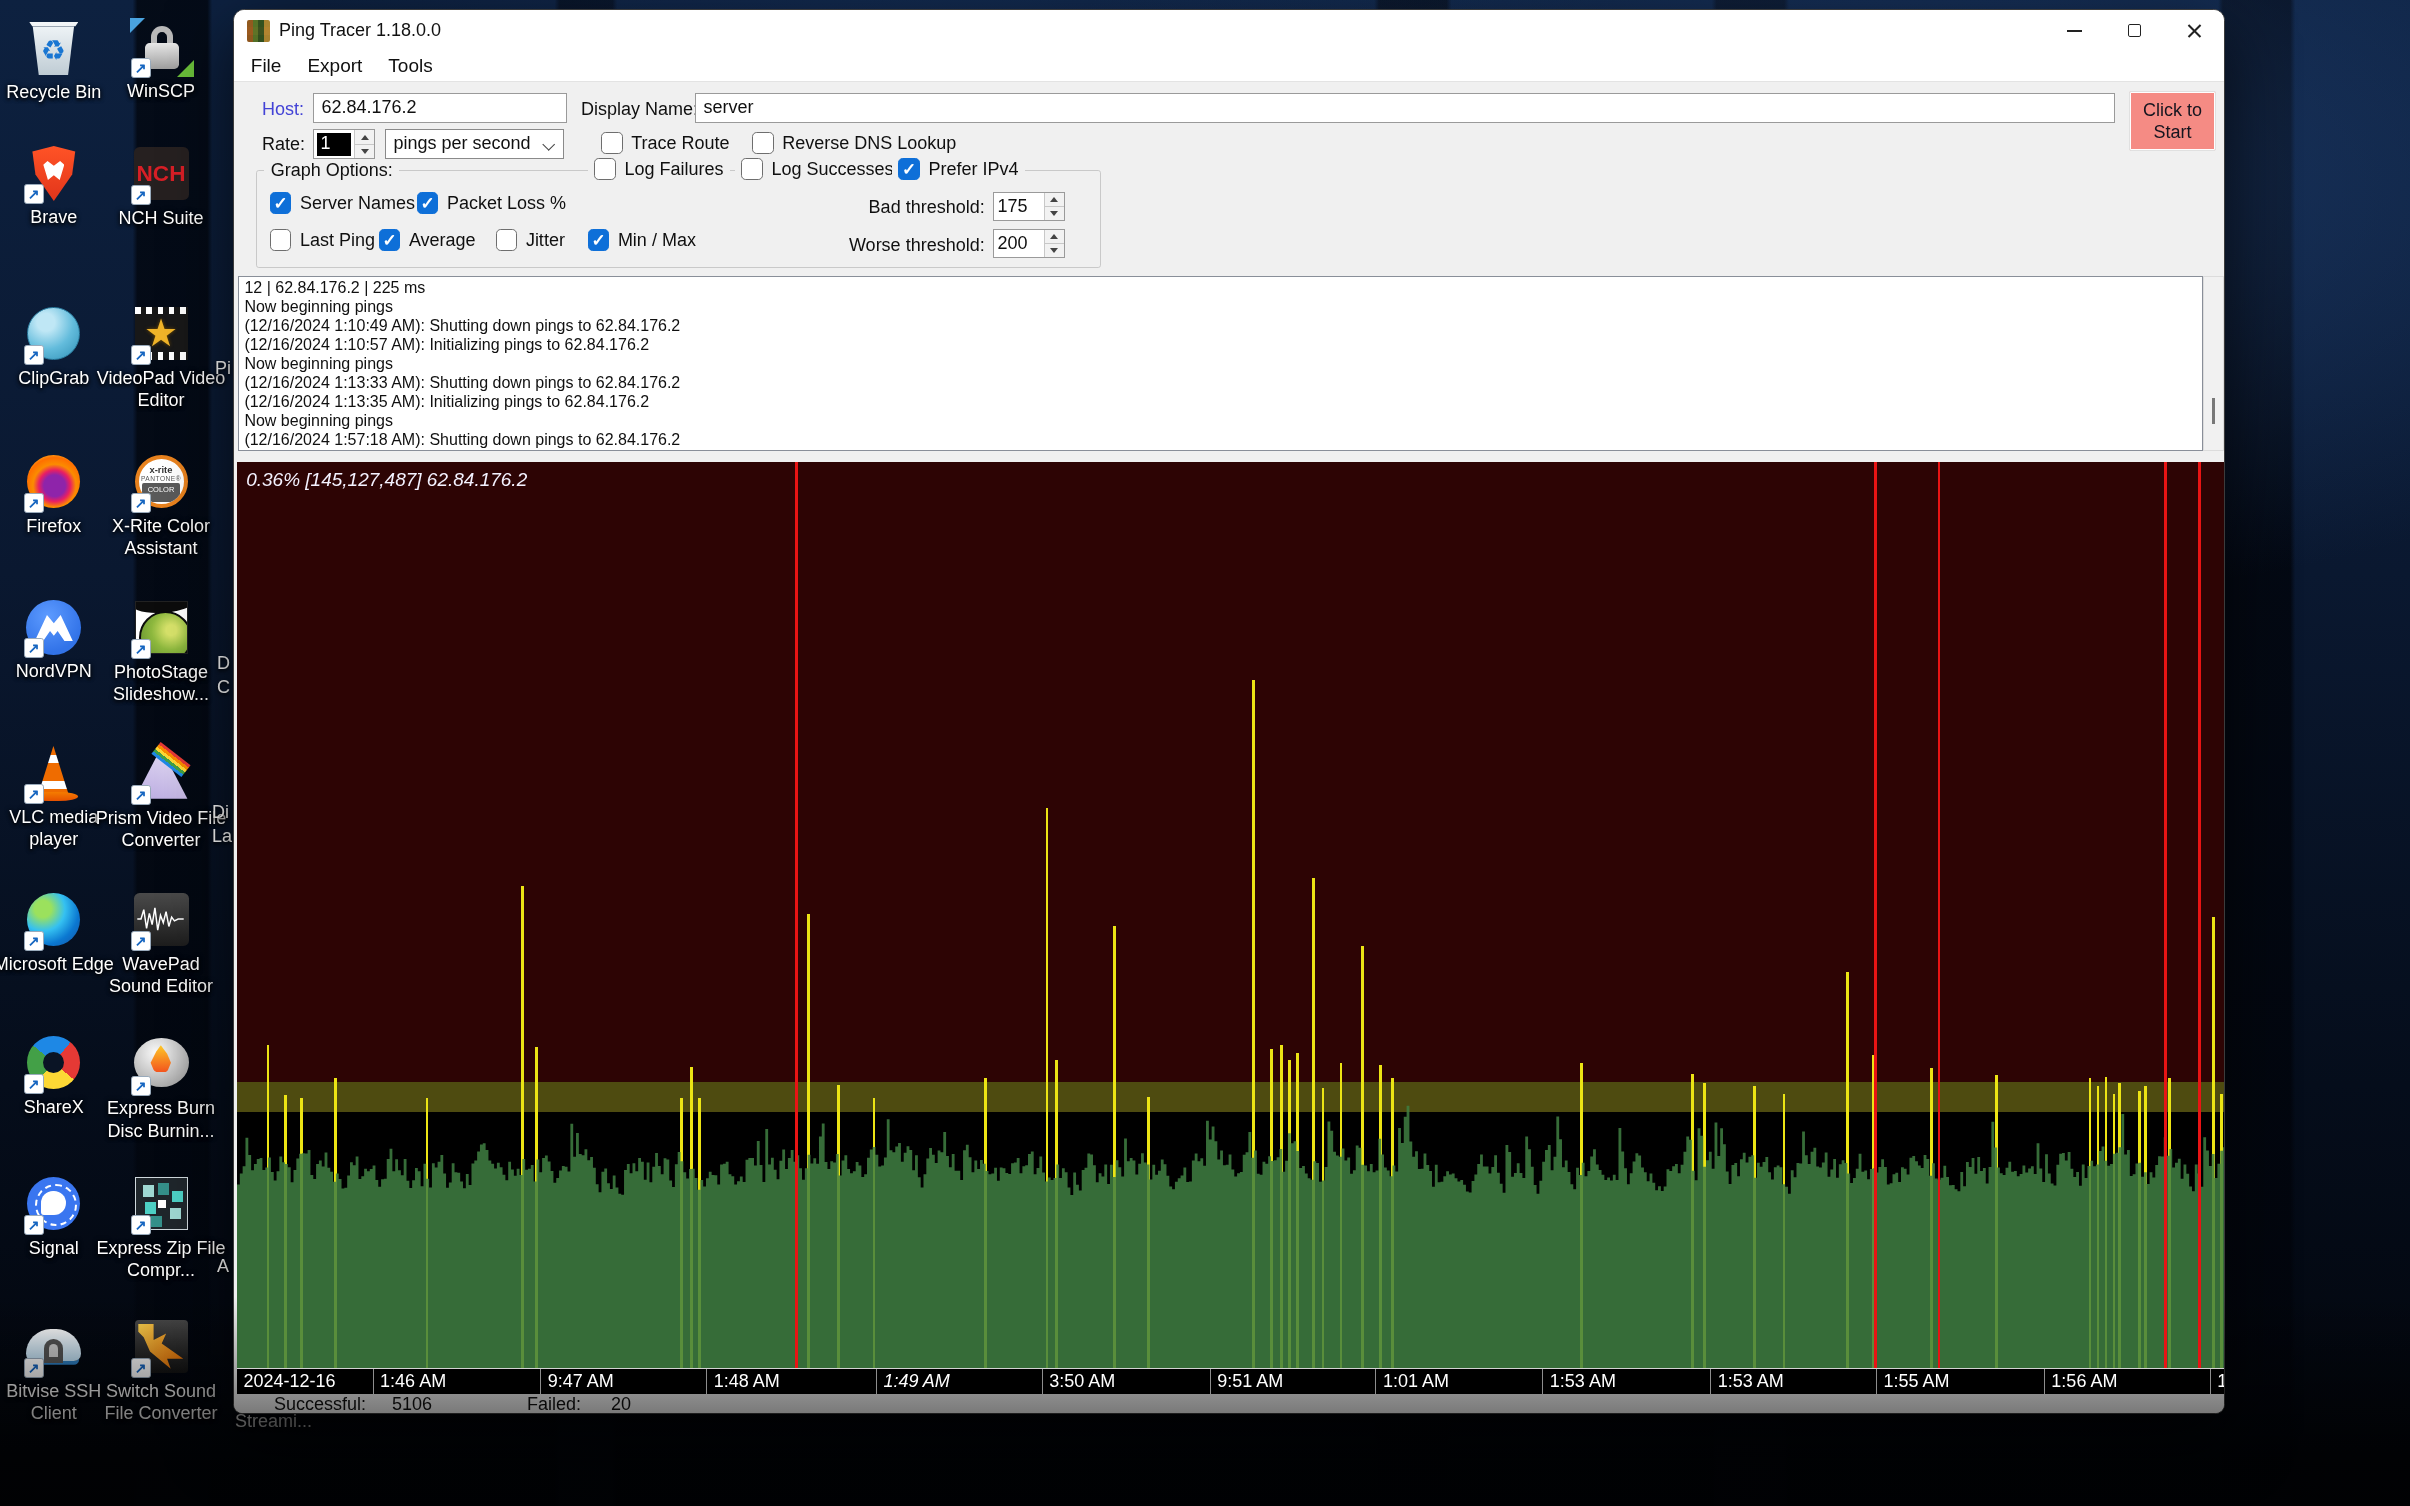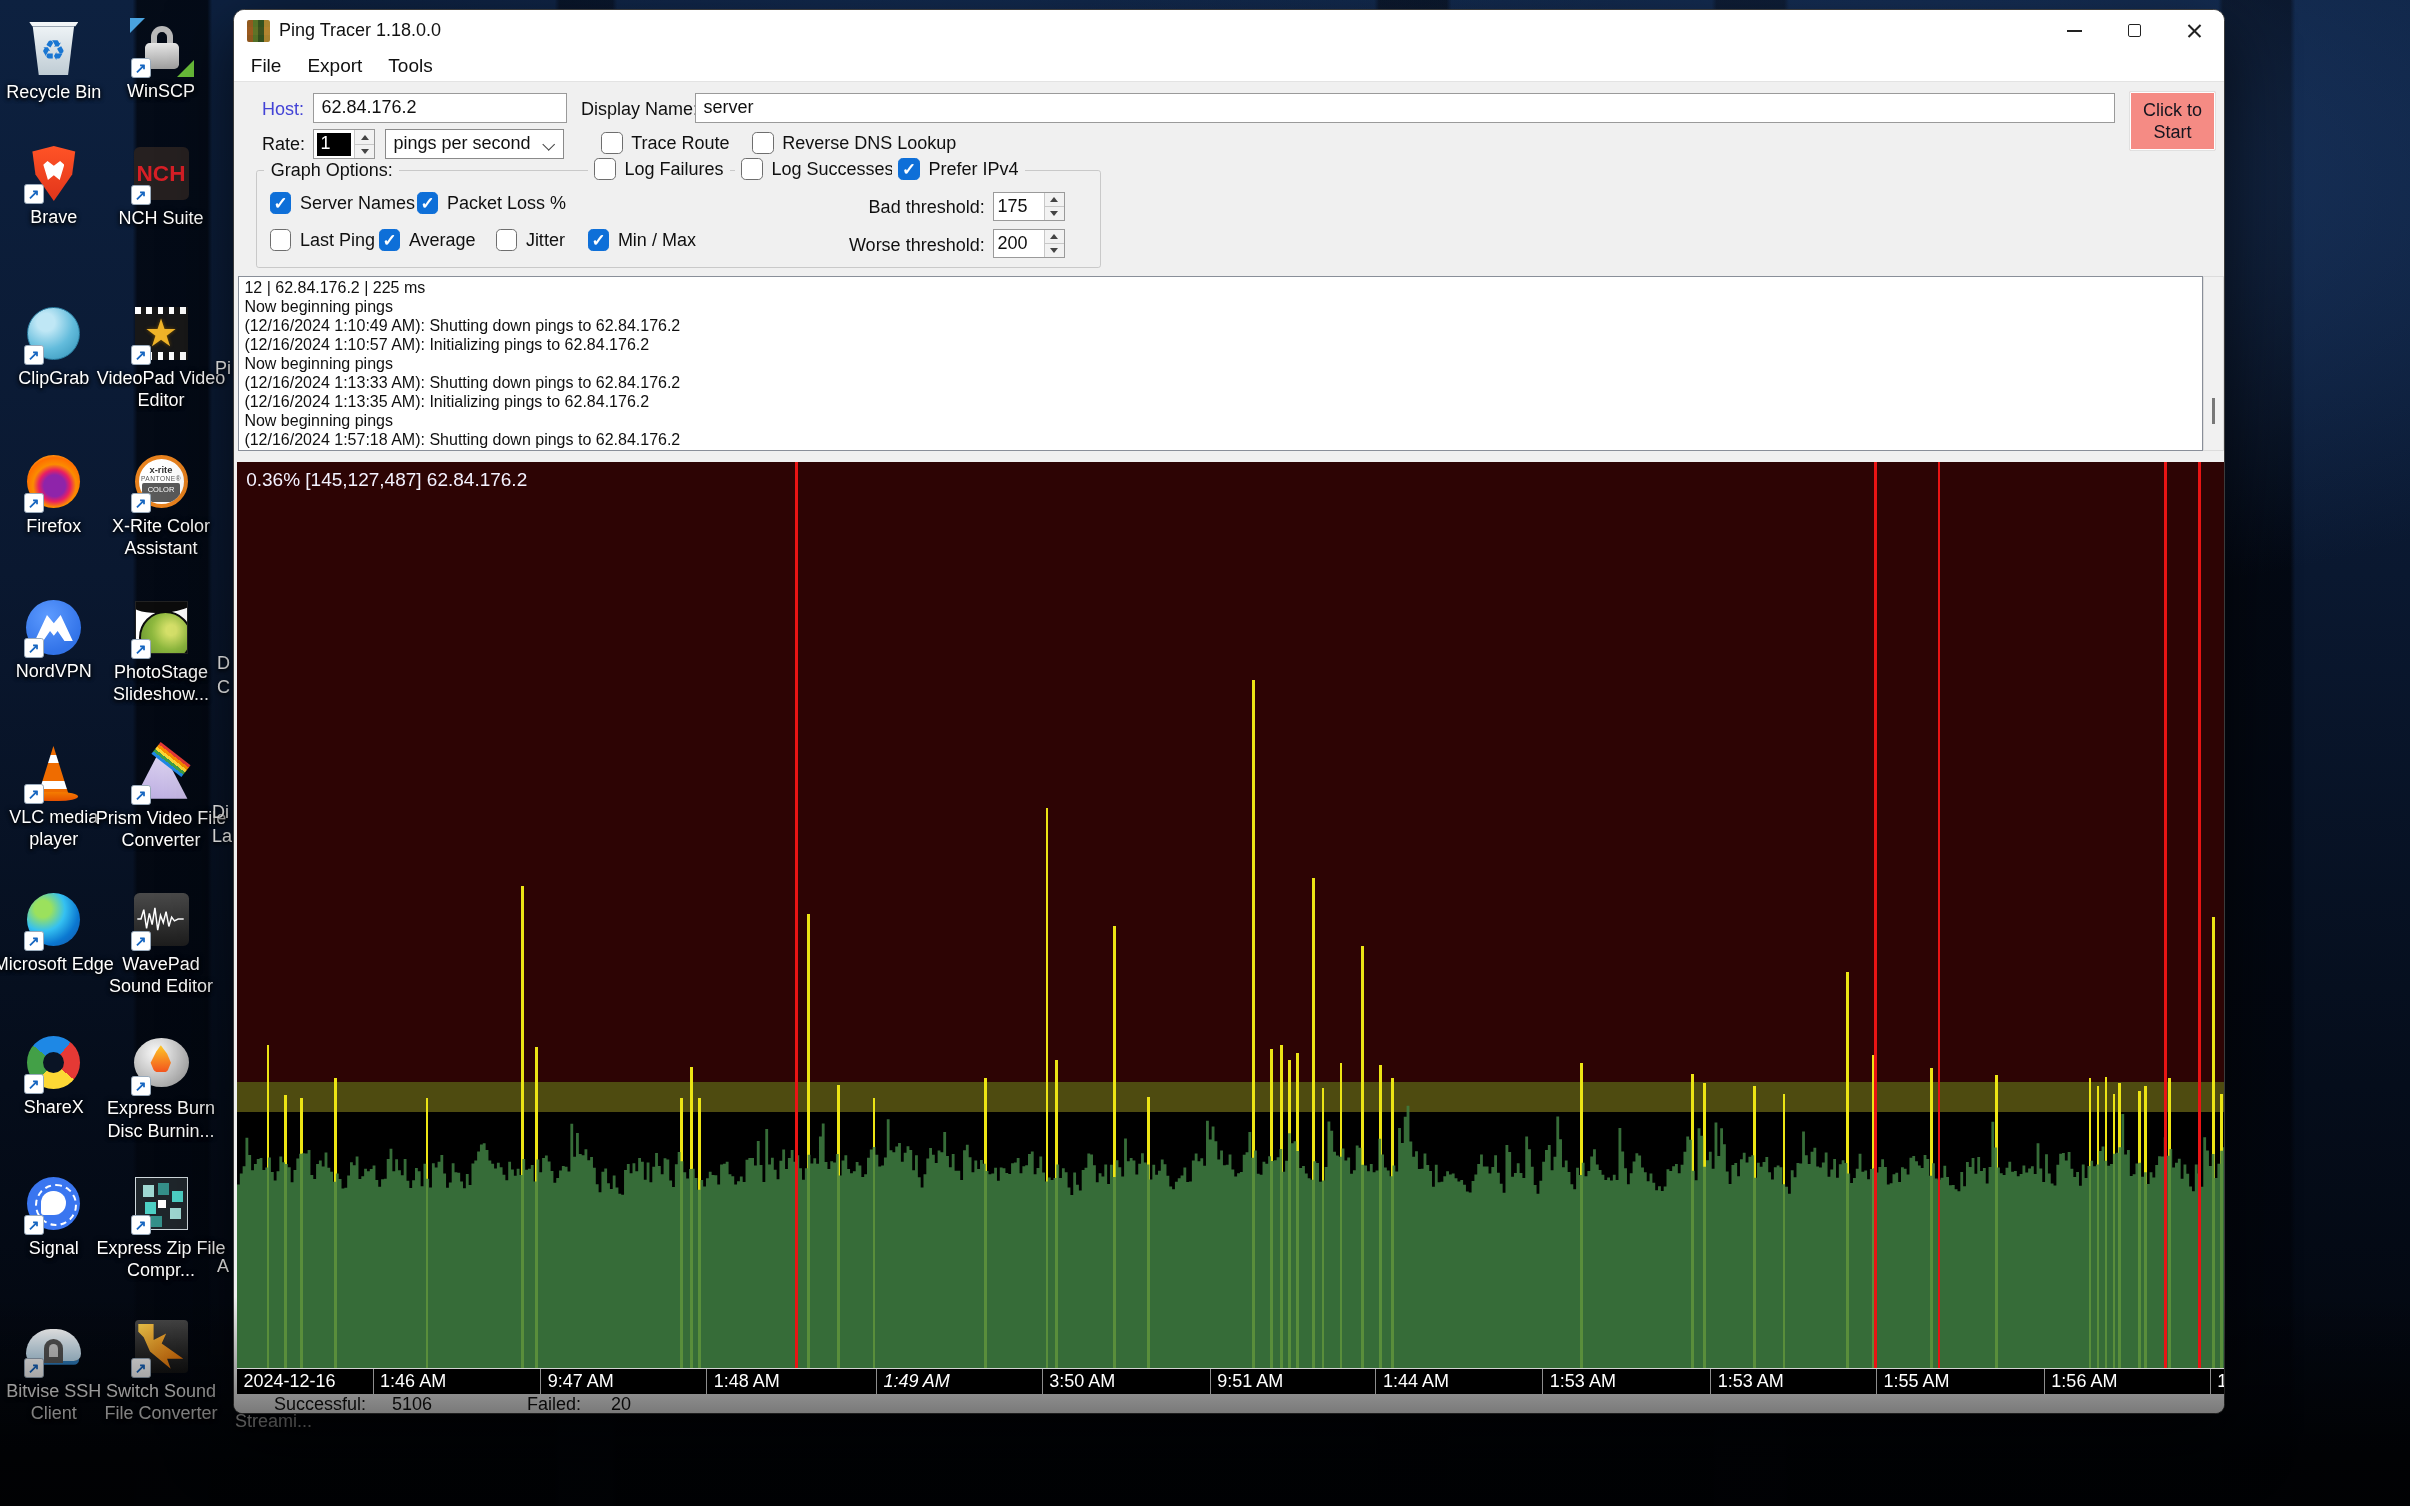--- a/index.html
+++ b/index.html
@@ -187,21 +187,21 @@
   .groupbox { position:absolute; left:21.7px; top:160px; width:845px; height:98px; border:0.9px solid #c9c9c9; border-radius:2.8px; }
   .gb-label { position:absolute; left:7.5px; top:-11.3px; background:#f0f0f0; padding:0 6.6px; font-size:18px; }
   .gb-cb { background:#f0f0f0; padding:0 6.6px; }
 
   .logpanel { position:absolute; left:3.8px; top:266px; width:1965px; height:175px; background:#fff;
        border:0.9px solid #898f99; font-size:16px; line-height:19px; padding:0.9px 5.6px; overflow:hidden; }
   .logscroll { position:absolute; left:1969px; top:266px; width:21px; height:175px; background:#f1f1f1; border:0.9px solid #dcdcdc; }
   .logthumb { position:absolute; left:7.5px; top:121px; width:3.8px; height:26px; background:#787878; }
 
   .graph { position:absolute; left:2.8px; top:452px; width:1987px; height:906px; overflow:hidden;
-       background:linear-gradient(180deg,#2d0404 0,#2d0404 68.4%,#4e4b10 68.4%,#4e4b10 71.7%,#000 71.7%,#000 100%); }
+       background:linear-gradient(180deg,#2d0404 0,#2d0404 68.4%,#4e4b10 68.4%,#4e4b10 71.7%,#000 71.7%,#000 100%);font-style:italic; }
   .graph-header { position:absolute; left:9.4px; top:6.6px; color:#f4f2ff; font-size:19px; z-index:6; }
   .yspike { position:absolute; bottom:0; width:2.8px; background:#ece414; z-index:1; }
   .noise-svg { position:absolute; inset:0; z-index:2; }
   .rline { position:absolute; top:0; bottom:0; width:2.8px; background:#e81414; z-index:3; }
 
   .timeaxis { position:absolute; left:2.8px; top:1358px; width:1987px; height:26px; background:#000;
        border-top:1.9px solid #d2d2d2; z-index:4; }
   .tick { position:absolute; top:0; bottom:0; color:#fff; font-size:18px; line-height:24.5px; padding-left:6.6px;
        border-left:1.9px solid #8d8d8d; white-space:nowrap; }
   .tick.first { border-left:none; }
@@ -590,21 +590,21 @@
     </div>
 
   <div class="timeaxis" id="time-axis">
       <div class="tick first" style="left: 0%;">2024-12-16</div>
       <div class="tick" style="left: 6.83%;">1:46 AM</div>
       <div class="tick" style="left: 15.27%;">9:47 AM</div>
       <div class="tick" style="left: 23.62%;">1:48 AM</div>
       <div class="tick" style="left: 32.16%; font-style: italic;">1:49 AM</div>
       <div class="tick" style="left: 40.51%;">3:50 AM</div>
       <div class="tick" style="left: 48.96%;">9:51 AM</div>
-      <div class="tick" style="left: 57.3%;">1:44 AM</div>
+      <div class="tick" style="left: 57.3%;">1:01 AM</div>
       <div class="tick" style="left: 65.7%;">1:53 AM</div>
       <div class="tick" style="left: 74.15%;">1:53 AM</div>
       <div class="tick" style="left: 82.49%;">1:55 AM</div>
       <div class="tick" style="left: 90.94%; text-align: center;">1:56 AM</div>
       <div class="tick" style="left: 99.29%;">1:57 AM</div>
     </div>
 
   <div class="statusbar">
     <span style="left:40px">Successful:</span>
     <span style="left:158px">5106</span>

